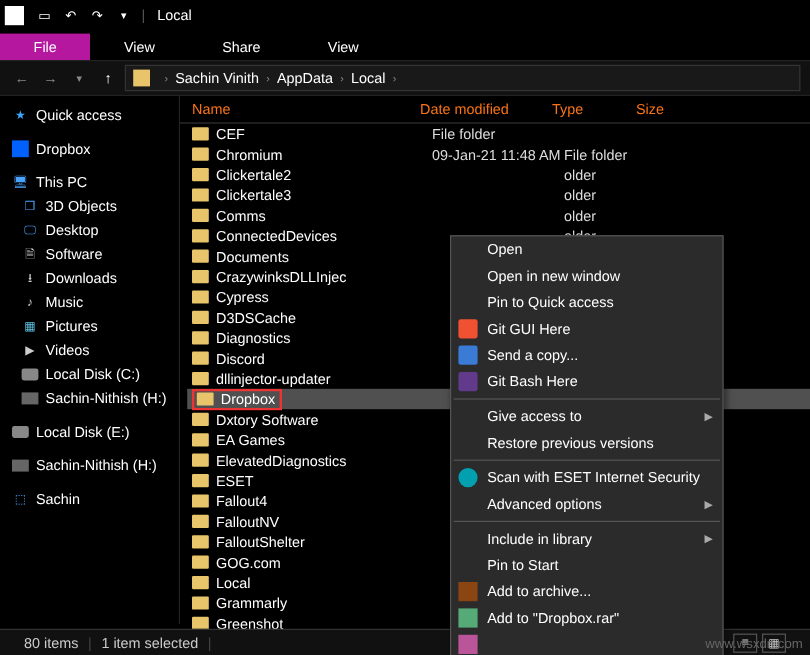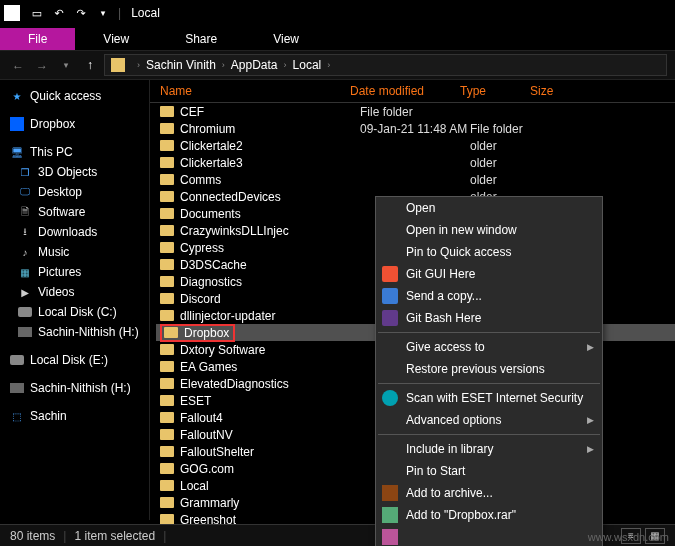--- a/index.html
+++ b/index.html
@@ -72,21 +72,21 @@
 .ctx .mi .sub { position: absolute; right: 8px; color: #aaa; font-size: 9px; }
 .mic-git { background:#f05133; border-radius:2px; }
 .mic-git2 { background:#613a8b; border-radius:2px; }
 .mic-send { background:#3a7bd5; border-radius:2px; }
 .mic-eset { background:#00a0b0; border-radius:50%; }
 .mic-rar { background:#8b4513; }
 .mic-rar2 { background:#5a7; }
 .mic-rar3 { background:#b59; }
 
 
-.statusbar { position: absolute; bottom: 0; left: 0; right: 0; height: 22px; background: #111; border-top: 1px solid #333; display: flex; align-items: center; padding: 0 10px; color: #ccc; }
+.statusbar { position: absolute; bottom: 0; left: 0; right: 0; height: 22px; background: #111; border-top: 1px solid #333; display: flex; align-items: center; padding: 0 20px; color: #ccc; }
 .statusbar .sdiv { color:#444; margin: 0 8px; }
 .statusbar .spacer { flex:1; }
 .statusbar .view-btn { width:20px; height:16px; border:1px solid #555; margin-left:4px; display:flex; align-items:center; justify-content:center; font-size:10px; }
 
 
 .wm { position:absolute; bottom:3px; right:6px; color:#666; font-size:11px; z-index:30; }
 </style>
 </head>
 <body>
 

